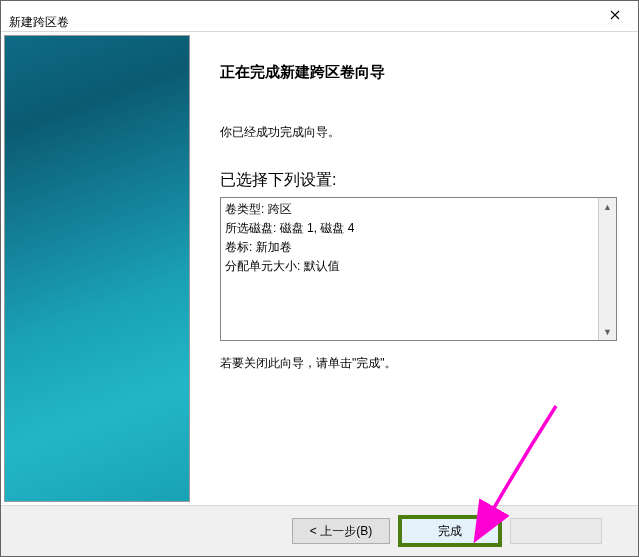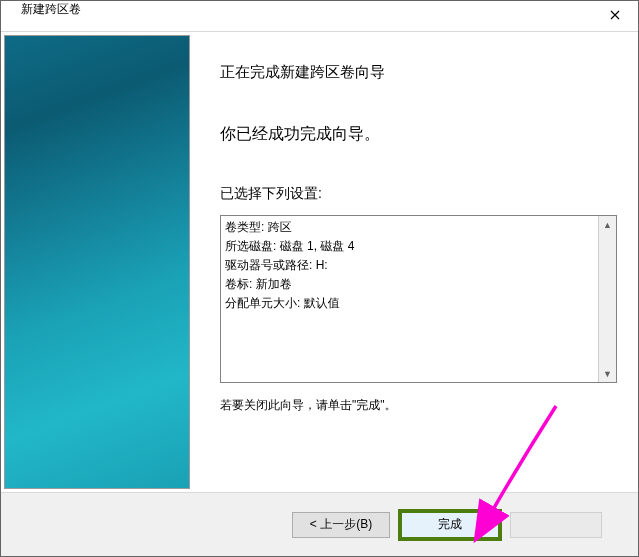--- a/index.html
+++ b/index.html
@@ -1,32 +1,32 @@
 <!DOCTYPE html>
 <html><head>
 <meta charset="utf-8">
 <style>
   html,body{margin:0;padding:0;font-family:"Microsoft YaHei","Segoe UI",Tahoma,sans-serif;font-size:12px;color:#000;background:#fff}
   .window{width:639px;height:557px;border:1px solid #646464;box-sizing:border-box;position:relative;display:flex;flex-direction:column;background:#fff}
-  .titlebar{height:30px;display:flex;align-items:flex-start;justify-content:space-between;background:#fff;border-bottom:1px solid #d9d9d9;padding-left:20px}
+  .titlebar{height:30px;display:flex;align-items:flex-end;justify-content:space-between;background:#fff;border-bottom:1px solid #d9d9d9;padding-left:8px}
   .titlebar .title{font-size:12px}
   .titlebar .close{width:46px;height:30px;display:flex;align-items:center;justify-content:center}
   .titlebar .close svg{width:10px;height:10px}
   .content{flex:1;display:flex;min-height:0;background:#fff;padding:3px;box-sizing:border-box}
   .sidebar{width:186px;height:100%;background:linear-gradient(160deg,#0e6b86 0%,#0b5b72 18%,#137e96 38%,#1aa1b6 58%,#21b7c8 78%,#1aa1b6 100%);border:1px solid #9a9a9a;box-sizing:border-box}
   .main{flex:1;padding:28px 18px 10px 30px;box-sizing:border-box;display:flex;flex-direction:column}
-  .heading{font-size:15px;font-weight:400;margin-bottom:42px}
-  .lead{font-size:16px;margin-bottom:40px}
-  .sub{font-size:14px;margin-bottom:12px}
-  .settings-box{border:1px solid #828282;height:168px;display:flex;box-sizing:border-box}
+  .heading{font-size:15px;font-weight:700;margin-bottom:42px}
+  .lead{font-size:12px;margin-bottom:29px}
+  .sub{font-size:16px;margin-bottom:6px}
+  .settings-box{border:1px solid #828282;height:144px;display:flex;box-sizing:border-box}
   .settings-inner{flex:1;padding:2px 6px 2px 4px;font-size:12px;line-height:19px;overflow:hidden}
   .sb{width:17px;background:#f0f0f0;border-left:1px solid #cdcdcd;display:flex;flex-direction:column;justify-content:space-between}
   .sb .arr{height:17px;display:flex;align-items:center;justify-content:center;color:#606060;font-size:9px}
   .hint{font-size:12px;margin-top:14px}
-  .footer{height:64px;border-top:1px solid #d9d9d9;background:#f0f0f0;display:flex;align-items:center;justify-content:flex-end;padding-right:36px;gap:8px;box-sizing:border-box}
+  .footer{height:51px;border-top:1px solid #d9d9d9;background:#f0f0f0;display:flex;align-items:center;justify-content:flex-end;padding-right:36px;gap:8px;box-sizing:border-box}
   .btn{width:96px;height:24px;border:1px solid #adadad;background:#e1e1e1;font-size:12px;font-family:inherit;display:flex;align-items:center;justify-content:center;cursor:pointer}
   .btn.primary{border:4px solid #4d7c0f;background:#e5f1fb}
   .btn.ghost{width:90px;background:#eaeaea;border:1px solid #d0d0d0;color:#7a7a7a}
   .arrow{position:absolute;left:430px;top:400px;pointer-events:none}
 </style>
 </head>
 <body>
 
 <div class="window">
 
@@ -45,21 +45,20 @@
     <div class="sidebar"></div>
     <div class="main">
       <div class="heading">正在完成新建跨区卷向导</div>
       <div class="lead">你已经成功完成向导。</div>
       <div class="sub">已选择下列设置:</div>
 
       <div class="settings-box">
         <div class="settings-inner" id="settings-inner">
             <div>卷类型: 跨区</div>
             <div>所选磁盘: 磁盘 1, 磁盘 4</div>
-            <div>驱动器号或路径: H:</div>
             <div>卷标: 新加卷</div>
             <div>分配单元大小: 默认值</div>
           </div>
         <div class="sb">
           <div class="arr">▲</div>
           <div class="arr">▼</div>
         </div>
       </div>
 
       <div class="hint">若要关闭此向导，请单击"完成"。</div>

